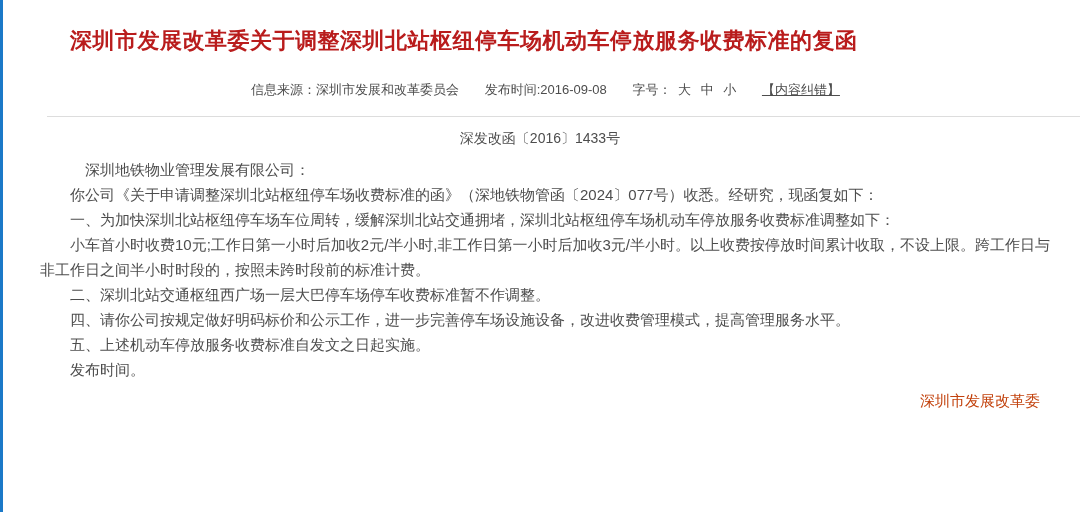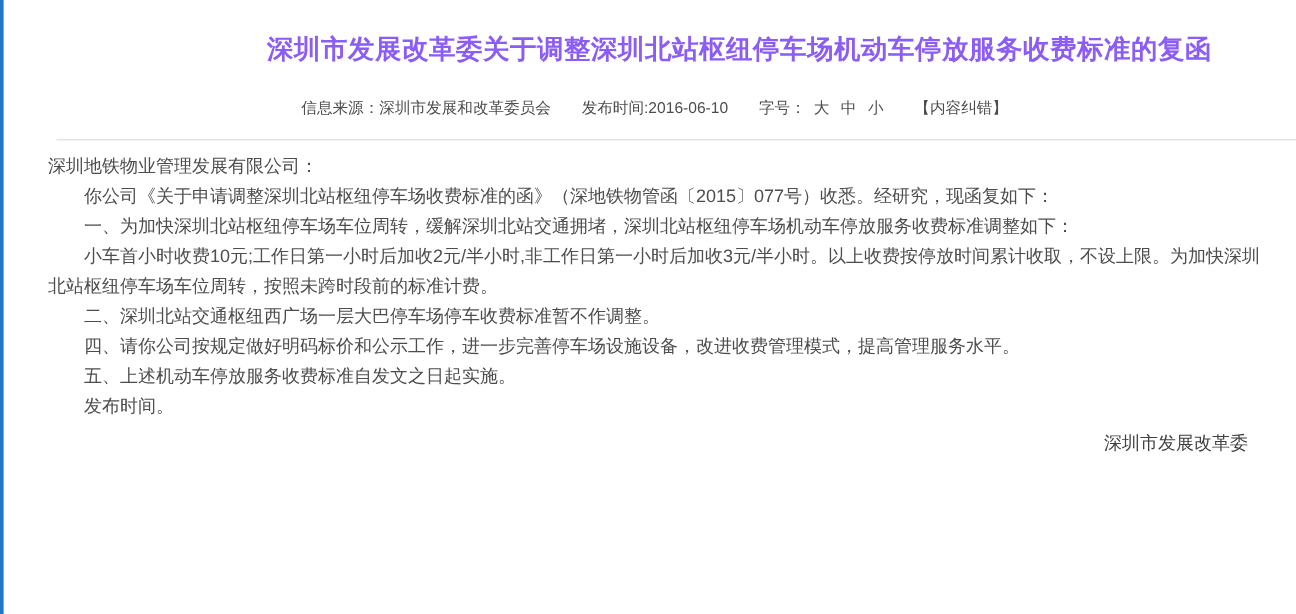--- a/index.html
+++ b/index.html
@@ -18,99 +18,101 @@
     width: 3px; height: 100%;
     background: #1b79c8;
   }
   .page {
     position: absolute;
     left: 0; top: 0;
     width: 1080px;
   }
   .article-title {
     margin: 26px 70px 0 70px;
-    text-align: right;
-    color: #8b5cf6;
+    text-align: left;
+    color: #b91c1c;
     font-size: 22px;
     font-weight: bold;
     line-height: 1.35;
     letter-spacing: 0.5px;
   }
   .meta-line {
     margin-top: 25px;
     text-align: center;
     font-size: 13px;
     color: #4d4d4d;
     white-space: nowrap;
   }
   .meta-line .meta-item { margin: 0 11px; }
   .meta-line .font-opt {
     margin: 0 3px;
     cursor: pointer;
   }
   .meta-line .correction {
     margin-left: 8px;
     cursor: pointer;
+    text-decoration: underline;
   }
   .divider {
     margin: 17px 0 0 47px;
     border-top: 1px solid #dddddd;
     height: 0;
   }
   .doc-number {
     margin-top: 13px;
     text-align: center;
     font-size: 14px;
     color: #4d4d4d;
   }
   .doc-body {
     margin: 9px 17px 0 40px;
     font-size: 15px;
     line-height: 25px;
     color: #4d4d4d;
   }
   .doc-body p { margin: 0; text-indent: 2em; }
-  .doc-body p.salutation { text-indent: 0; }
+  .doc-body p.salutation { text-indent: 0; margin-left: 45px; }
   .signature-block {
     margin: 4px 40px 0 0;
     text-align: right;
     font-size: 15px;
     line-height: 30px;
-    color: #404040;
+    color: #c2410c;
   }
 </style>
 </head>
 <body>
 
 <div class="left-stripe"></div>
 
 <div class="page">
 
   <h1 class="article-title">深圳市发展改革委关于调整深圳北站枢纽停车场机动车停放服务收费标准的复函</h1>
 
   <div class="meta-line">
     <span class="meta-item">信息来源：深圳市发展和改革委员会</span>
-    <span class="meta-item">发布时间:2016-06-10</span>
+    <span class="meta-item">发布时间:2016-09-08</span>
     <span class="meta-item">
       <span>字号：</span>
       <span class="font-opt">大</span>
       <span class="font-opt">中</span>
       <span class="font-opt">小</span>
     </span>
     <span class="correction">【内容纠错】</span>
   </div>
 
   <div class="divider"></div>
 
+  <div class="doc-number">深发改函〔2016〕1433号</div>
 
   <div class="doc-body">
     <p class="salutation">深圳地铁物业管理发展有限公司：</p>
-    <p>你公司《关于申请调整深圳北站枢纽停车场收费标准的函》（深地铁物管函〔2015〕077号）收悉。经研究，现函复如下：</p>
+    <p>你公司《关于申请调整深圳北站枢纽停车场收费标准的函》（深地铁物管函〔2024〕077号）收悉。经研究，现函复如下：</p>
     <p>一、为加快深圳北站枢纽停车场车位周转，缓解深圳北站交通拥堵，深圳北站枢纽停车场机动车停放服务收费标准调整如下：</p>
-    <p>小车首小时收费10元;工作日第一小时后加收2元/半小时,非工作日第一小时后加收3元/半小时。以上收费按停放时间累计收取，不设上限。为加快深圳北站枢纽停车场车位周转，按照未跨时段前的标准计费。</p>
+    <p>小车首小时收费10元;工作日第一小时后加收2元/半小时,非工作日第一小时后加收3元/半小时。以上收费按停放时间累计收取，不设上限。跨工作日与非工作日之间半小时时段的，按照未跨时段前的标准计费。</p>
     <p>二、深圳北站交通枢纽西广场一层大巴停车场停车收费标准暂不作调整。</p>
     <p>四、请你公司按规定做好明码标价和公示工作，进一步完善停车场设施设备，改进收费管理模式，提高管理服务水平。</p>
     <p>五、上述机动车停放服务收费标准自发文之日起实施。</p>
     <p>发布时间。</p>
   </div>
 
   <div class="signature-block">
     <div>深圳市发展改革委</div>
   </div>
 

